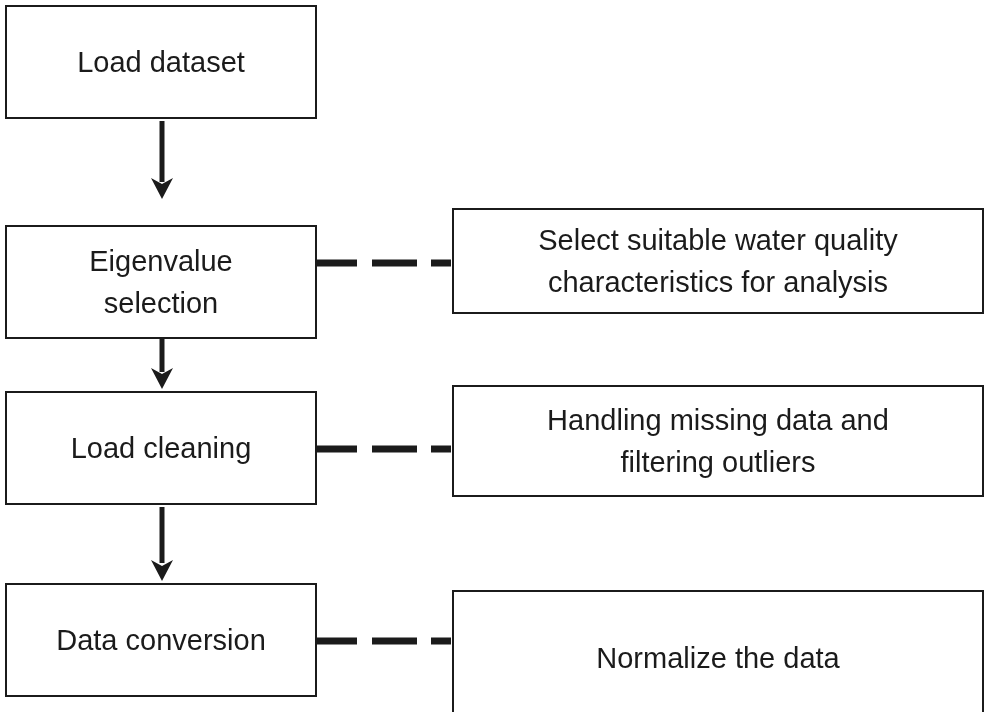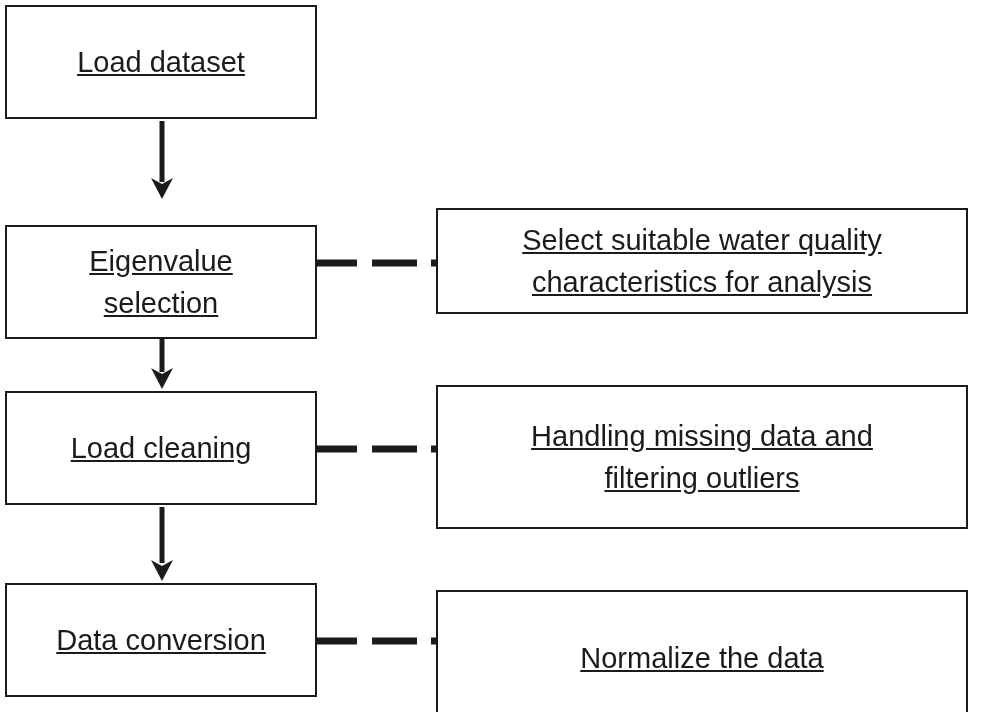--- a/index.html
+++ b/index.html
@@ -27,35 +27,34 @@
     display:flex;
     align-items:center;
     justify-content:center;
     text-align:center;
     color:var(--line);
     font-size:29px;
     line-height:1.45;
   }
   .node .lbl{
     display:inline-block;
-    text-decoration:underline;
   }
   .node.left .lbl{ max-width:240px; }
   .node.right .lbl{ max-width:440px; }
 
   .left{ left:5px; width:312px; height:114px; }
-  .right{ left:436px; width:532px; }
+  .right{ left:452px; width:532px; }
 
   #box-load-dataset{ top:5px; }
   #box-eigenvalue-selection{ top:200px;margin-top:25px; }
   #box-data-cleaning{ top:391px; }
   #box-data-conversion{ top:583px;align-items:center; }
 
   #box-select-characteristics{ top:208px; height:106px; }
-  #box-handle-missing{ top:385px; height:144px; }
+  #box-handle-missing{ top:385px; height:112px; }
   #box-normalize{ top:590px; height:136px; }
 
   svg.connectors{
     position:absolute;
     top:0; left:0;
     width:991px;
     height:712px;
     pointer-events:none;
   }
   svg .solidline{

